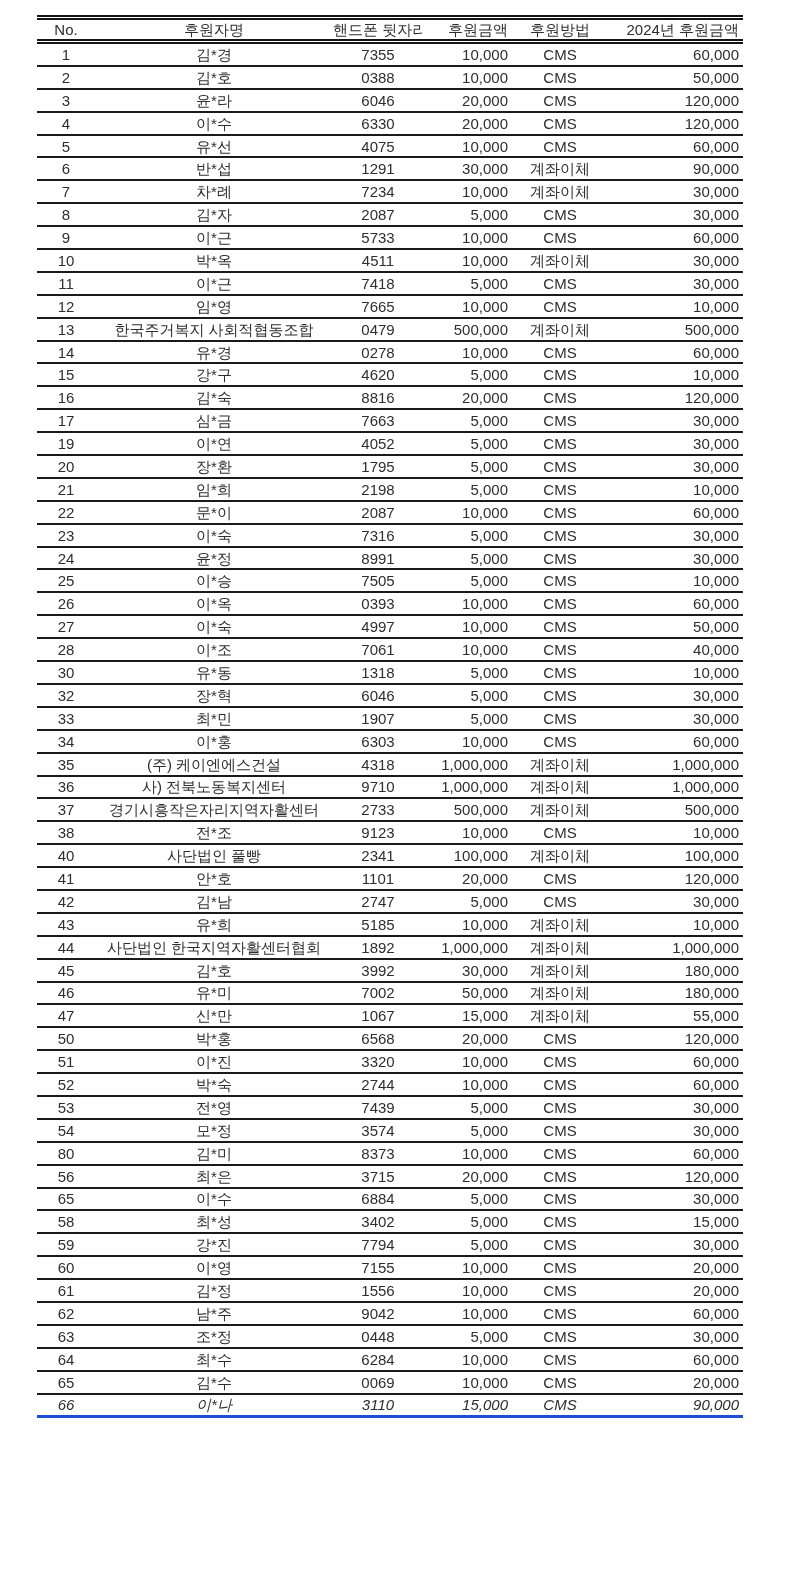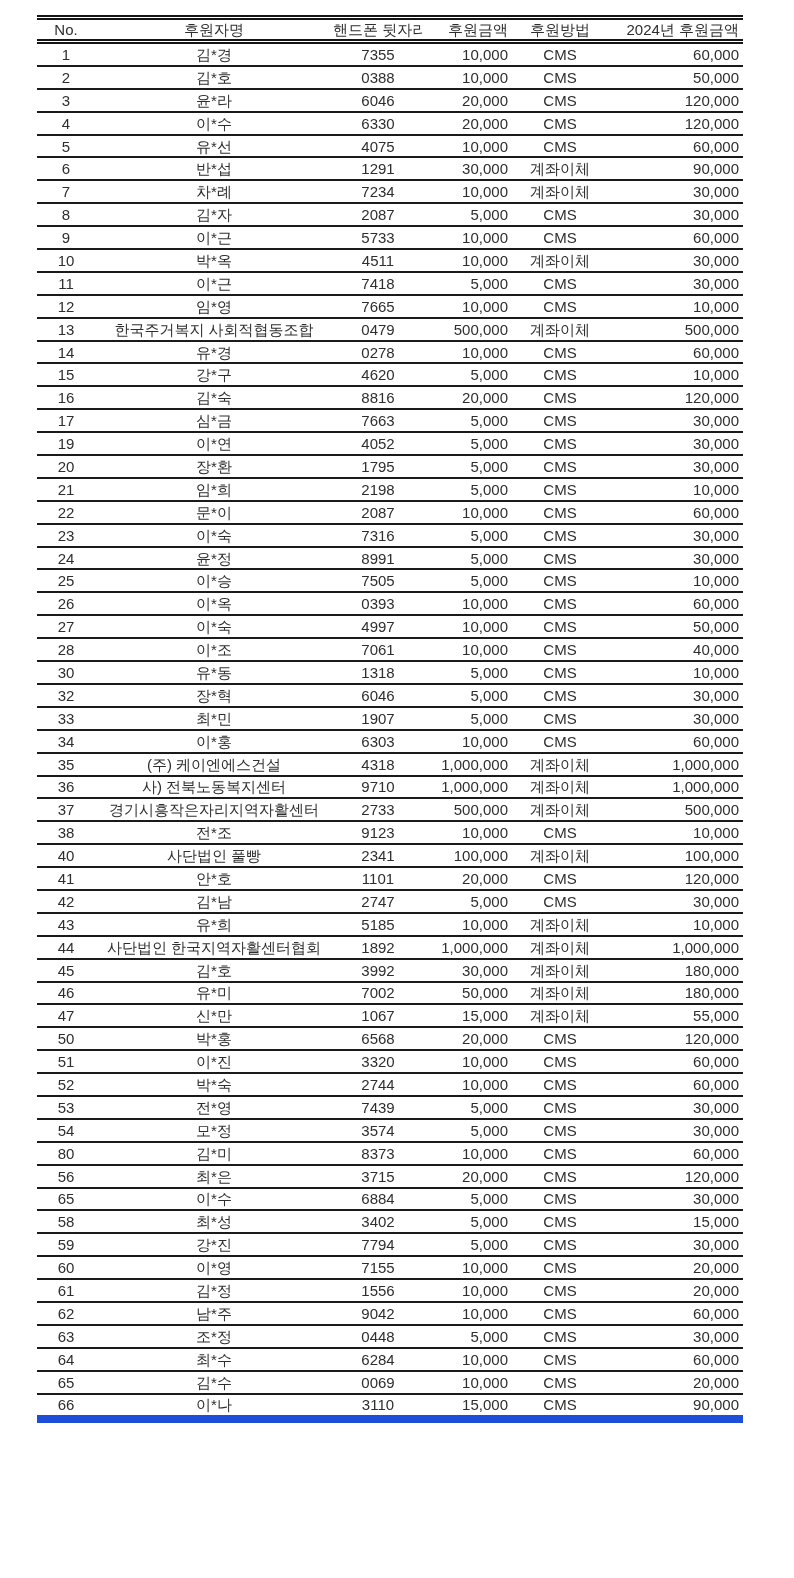--- a/index.html
+++ b/index.html
@@ -38,21 +38,22 @@
   }
   table.donor-table td {
     height: 20.9px;
     padding: 0;
     line-height: 1;
     border-bottom: 2px solid #1a1a1a;
     white-space: nowrap;
     overflow: hidden;
   }
   table.donor-table tbody tr:last-child td {
-    border-bottom: 8px solid #1d4ed8;
+    border-bottom: 3px solid #1d4ed8;
+    font-style: italic;
   }
   col.c-no     { width: 58px; }
   col.c-name   { width: 238px; }
   col.c-phone  { width: 90px; }
   col.c-amount { width: 96px; }
   col.c-method { width: 82px; }
   col.c-cum    { width: 142px; }
   .col-no, .col-name, .col-phone, .col-method { text-align: center; }
   .col-amount  { text-align: right; padding-right: 11px !important; }
   .col-cum     { text-align: right; padding-right: 4px  !important; }

